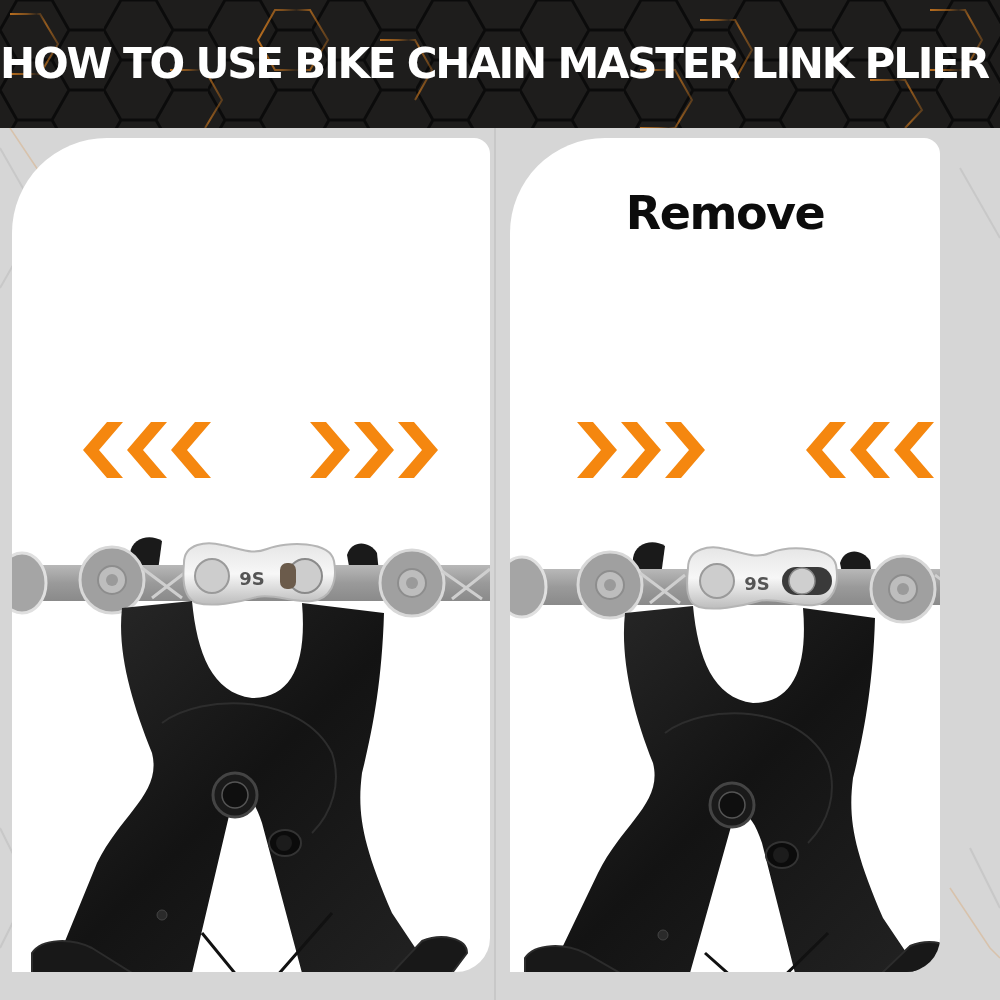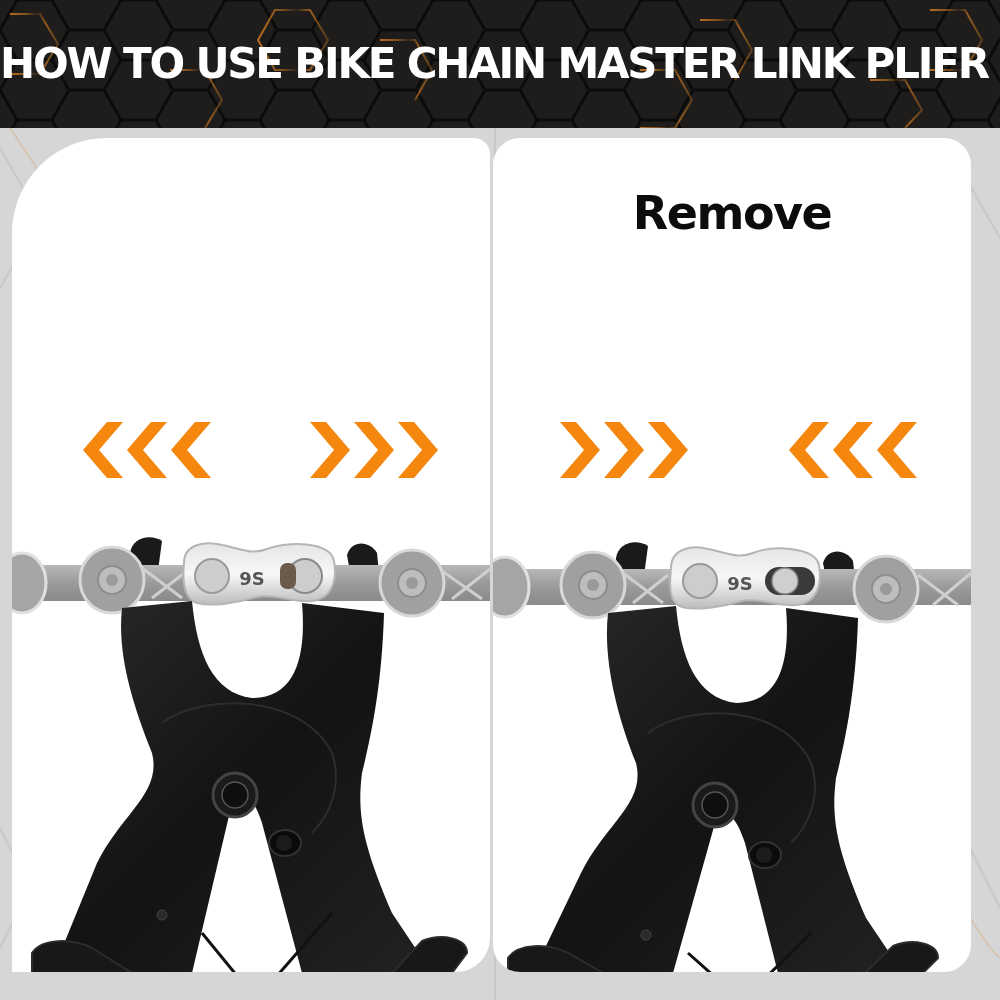--- a/index.html
+++ b/index.html
@@ -4,21 +4,21 @@
 <style>
   html,body{margin:0;padding:0;}
   body{width:1000px;height:1000px;position:relative;overflow:hidden;background:#d4d4d4;font-family:"DejaVu Sans","Liberation Sans",sans-serif;}
   .header{position:absolute;left:0;top:0;width:1000px;height:128px;background:#1b1a19;overflow:hidden;}
   .header svg.hex{position:absolute;left:0;top:0;}
   .title{position:absolute;left:0;top:36px;width:824px;text-align:center;color:#fff;font-weight:bold;font-size:42px;letter-spacing:-2.2px;line-height:56px;white-space:nowrap;}
   .bg-lower{position:absolute;left:0;top:128px;width:1000px;height:872px;background:#d6d6d6;}
   .bg-lower svg{position:absolute;left:0;top:0;}
   .card{position:absolute;top:138px;height:834px;background:#fff;overflow:hidden;border-top-left-radius:95px;border-top-right-radius:16px;border-bottom-right-radius:34px;border-bottom-left-radius:0;}
   .card.left{left:12px;width:478px;}
-  .card.right{left:493px;width:478px;border-radius:27px;}
+  .card.right{left:510px;width:430px;}
   .card-title{position:absolute;top:48px;left:0;width:100%;text-align:center;font-weight:bold;font-size:46px;color:#0c0c0c;letter-spacing:-1.5px;}
   .chevrons{position:absolute;top:284px;height:56px;display:flex;gap:4px;}
   .chevrons svg{display:block;}
   .scene{position:absolute;left:0;top:255px;}
 </style>
 </head>
 <body>
 
 <div class="header">
   <svg class="hex" width="1000" height="128" viewBox="0 0 1000 128">

